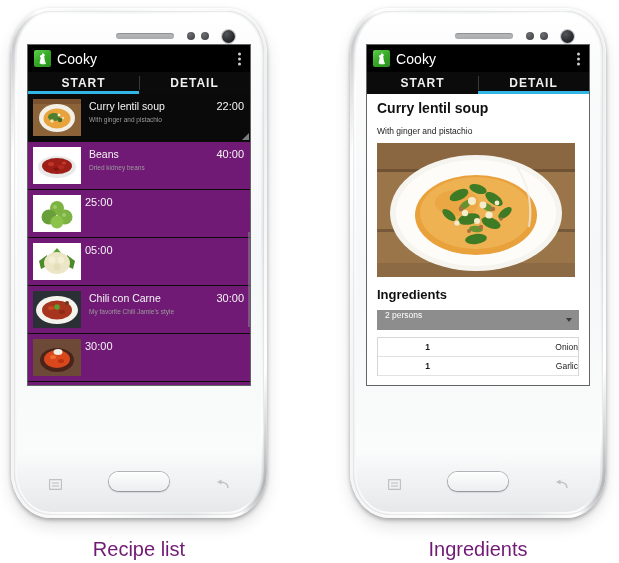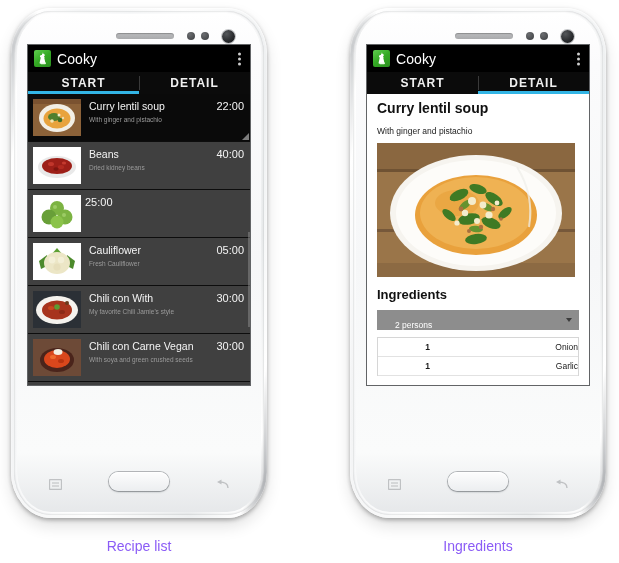--- a/index.html
+++ b/index.html
@@ -238,21 +238,21 @@
   .list-wrap {
     position: relative;
     height: 357px;
     background: #111111;
     overflow: hidden;
   }
   .list-item {
     position: relative;
     display: flex;
     align-items: flex-start;
-    background: #404040;
+    background: #701a75;
     border-bottom: 1px solid #0d0d0d;
     padding: 5px 6px 5px 5px;
     min-height: 40px;
     box-sizing: border-box;
   }
   .list-item.selected {
     background: #0a0a0a;
   }
   .thumb {
     width: 48px;
@@ -335,22 +335,22 @@
     font-size: 13px;
     font-weight: bold;
     color: #111111;
     margin-top: 10px;
   }
   .spinner {
     margin-top: 8px;
     height: 20px;
     background: #8d8d8d;
     display: flex;
-    align-items: flex-end;
-    padding: 0 18px;
+    align-items: flex-start;
+    padding: 0 8px;
     position: relative;
     box-sizing: border-box;
   }
   .spinner-label {
     color: #ffffff;
     font-size: 8.5px;
   }
   .spinner-caret {
     position: absolute;
     right: 7px;
@@ -387,22 +387,22 @@
     position: absolute;
     left: 0; right: 0; bottom: 0;
     height: 27px;
     background: #2e2e2e;
   }
 
   
   .caption {
     position: absolute;
     top: 538px;
-    font-size: 14px;
-    color: #8b5cf6;
+    font-size: 20px;
+    color: #701a75;
     text-align: center;
     width: 260px;
   }
   .caption.left  { left: 9px; }
   .caption.right { left: 348px; }
 </style>
 </head>
 <body>
 
 <div class="stage">
@@ -508,60 +508,52 @@
               <rect width="48" height="37" fill="#ffffff"></rect>
               <path d="M6 18 L14 12 L16 22 L8 26 Z" fill="#4c8a2c"></path>
               <path d="M42 18 L34 12 L32 22 L40 26 Z" fill="#4c8a2c"></path>
               <path d="M24 5 L30 12 L18 12 Z" fill="#5da033"></path>
               <ellipse cx="24" cy="20" rx="13" ry="11" fill="#ece6c6"></ellipse>
               <circle cx="19" cy="17" r="3.4" fill="#f3efd7"></circle>
               <circle cx="28" cy="17" r="3.2" fill="#f3efd7"></circle>
               <circle cx="24" cy="24" r="3.6" fill="#e6debb"></circle>
             </svg>
           </div>
-          <div class="item-body">
-            <div class="item-title">Cauliflower</div>
-            <div class="item-sub">Fresh Cauliflower</div>
-          </div>
           <div class="item-time">05:00</div>
         </div>
 
         <div class="list-item">
           <div class="thumb">
             <svg viewBox="0 0 48 37" preserveAspectRatio="none">
               <rect width="48" height="37" fill="#2b3036"></rect>
               <ellipse cx="24" cy="19" rx="21" ry="14" fill="#f5f3ee"></ellipse>
               <ellipse cx="24" cy="19" rx="15" ry="9.5" fill="#a7341d"></ellipse>
               <ellipse cx="18" cy="17" rx="3" ry="2" fill="#c9481f"></ellipse>
               <ellipse cx="29" cy="21" rx="3" ry="2" fill="#8c2a16"></ellipse>
               <circle cx="24" cy="16" r="2.8" fill="#5d9b33"></circle>
               <circle cx="34" cy="12" r="2" fill="#6a3a1c"></circle>
             </svg>
           </div>
           <div class="item-body">
-            <div class="item-title">Chili con With</div>
+            <div class="item-title">Chili con Carne</div>
             <div class="item-sub">My favorite Chili Jamie's style</div>
           </div>
           <div class="item-time">30:00</div>
         </div>
 
         <div class="list-item">
           <div class="thumb">
             <svg viewBox="0 0 48 37" preserveAspectRatio="none">
               <rect width="48" height="37" fill="#6d4a37"></rect>
               <ellipse cx="24" cy="21" rx="17" ry="12" fill="#4a241b"></ellipse>
               <ellipse cx="24" cy="20" rx="13" ry="9" fill="#d9471c"></ellipse>
               <ellipse cx="20" cy="18" rx="3" ry="2" fill="#ef6a2c"></ellipse>
               <ellipse cx="28" cy="22" rx="3" ry="2" fill="#b8330f"></ellipse>
               <ellipse cx="25" cy="13" rx="4.5" ry="3" fill="#f3efe2"></ellipse>
             </svg>
-          </div>
-          <div class="item-body">
-            <div class="item-title">Chili con Carne Vegan</div>
-            <div class="item-sub">With soya and green crushed seeds</div>
           </div>
           <div class="item-time">30:00</div>
         </div>
 
         <div class="list-item">
           <div class="thumb">
             <svg viewBox="0 0 48 37" preserveAspectRatio="none">
               <rect width="48" height="37" fill="#ffffff"></rect>
               <ellipse cx="24" cy="20" rx="21" ry="14" fill="#f0ede4"></ellipse>
               <ellipse cx="16" cy="16" rx="5" ry="3" fill="#e9c96d" transform="rotate(-25 16 16)"></ellipse>

